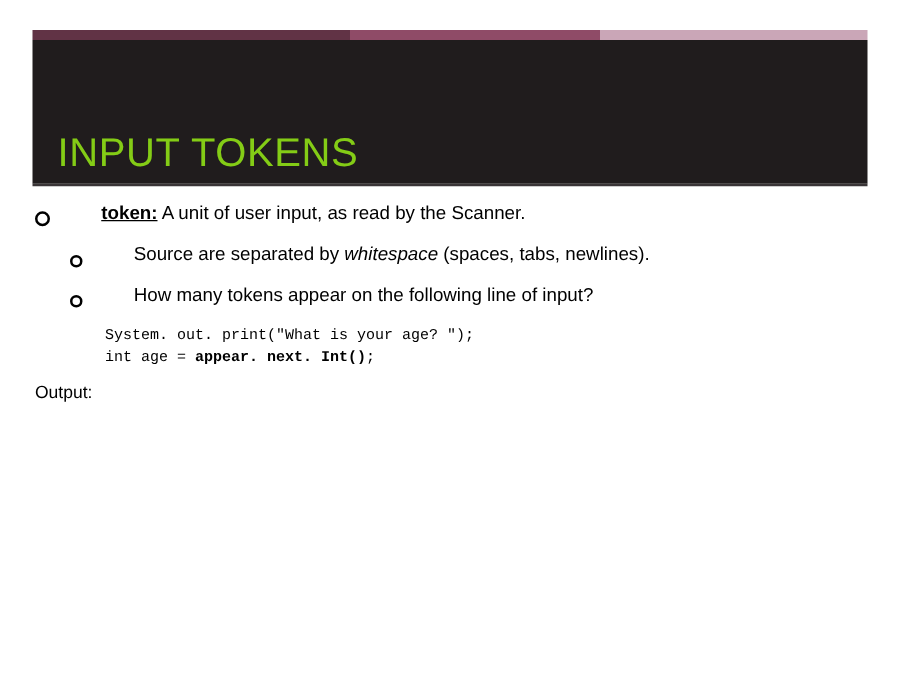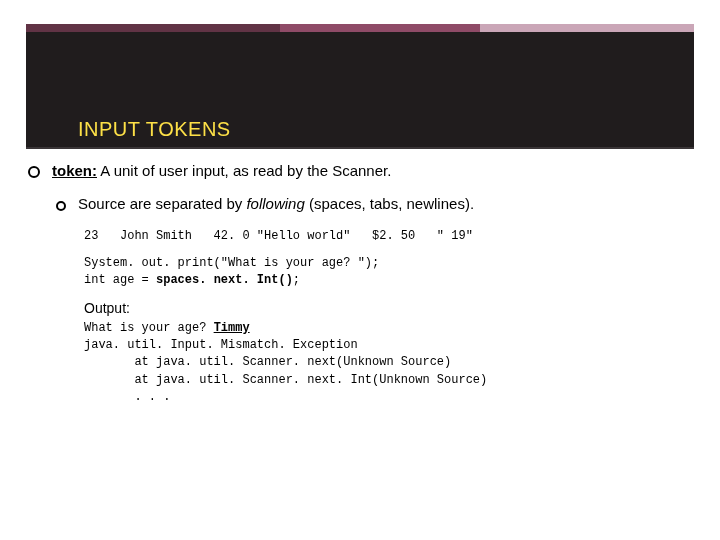--- a/index.html
+++ b/index.html
@@ -36,44 +36,44 @@
     left: 26px;
     right: 26px;
     top: 32px;
     height: 115px;
     background: #201c1d;
   }
   .title-text {
     position: absolute;
     left: 20px;
     bottom: 6px;
-    color: #fde047;
-    font-size: 20px;
+    color: #84cc16;
+    font-size: 32px;
     letter-spacing: 0.5px;
     font-weight: 400;
-    margin-left: 32px;
   }
   .divider {
     position: absolute;
     left: 26px;
     right: 26px;
     top: 147px;
     height: 2px;
     background: #3a3537;
   }
   .content {
     position: absolute;
     left: 28px;
     right: 26px;
     top: 162px;
   }
   .bul {
     display: flex;
-    align-items: center;
+    align-items: flex-end;
     margin-bottom: 8px;
+    gap: 29px;
   }
   .bul .mark {
     width: 12px; height: 12px;
     border: 2px solid #000;
     border-radius: 50%;
     flex: none;
     margin-right: 12px;
     margin-top: 2px;
     box-sizing: border-box;
   }
@@ -87,21 +87,20 @@
   .code-block {
     margin-left: 56px;
     margin-bottom: 10px;
     font-family: "Courier New", monospace;
     font-size: 12px;
     line-height: 1.45;
     white-space: pre;
     color: #000;
   }
   .output-label {
-    margin-left: 56px;
     margin-top: 6px;
     margin-bottom: 4px;
     font-size: 14px;
   }
 </style>
 </head>
 <body>
 
 <div class="slide">
 
@@ -121,33 +120,31 @@
     <div class="bul lvl1">
       <div class="mark"></div>
       <div class="text-line">
         <span class="und bold">token:</span><span> A unit of user input, as read by the Scanner.</span>
       </div>
     </div>
 
     <div class="bul lvl2">
       <div class="mark"></div>
       <div class="text-line">
-        <span>Source are separated by </span><span class="ital">following</span><span> (spaces, tabs, newlines).</span>
+        <span>Source are separated by </span><span class="ital">whitespace</span><span> (spaces, tabs, newlines).</span>
       </div>
     </div>
 
+    <div class="bul lvl2">
+      <div class="mark"></div>
+      <div class="text-line">How many tokens appear on the following line of input?</div>
+    </div>
 
-    <div class="code-block">23   John Smith   42. 0 "Hello world"   $2. 50   " 19"</div>
 
 
     <div class="code-block"><span>System. out. print("What is your age? ");</span>
-<span>int age = <span class="bold">spaces. next. Int()</span>;</span></div>
+<span>int age = <span class="bold">appear. next. Int()</span>;</span></div>
 
     <div class="output-label">Output:</div>
 
-    <div class="code-block"><span>What is your age? </span><span class="bold und">Timmy</span>
-<span>java. util. Input. Mismatch. Exception
-       at java. util. Scanner. next(Unknown Source)
-       at java. util. Scanner. next. Int(Unknown Source)
-       . . .</span></div>
 
   </div>
 </div>
 
 </body></html>

